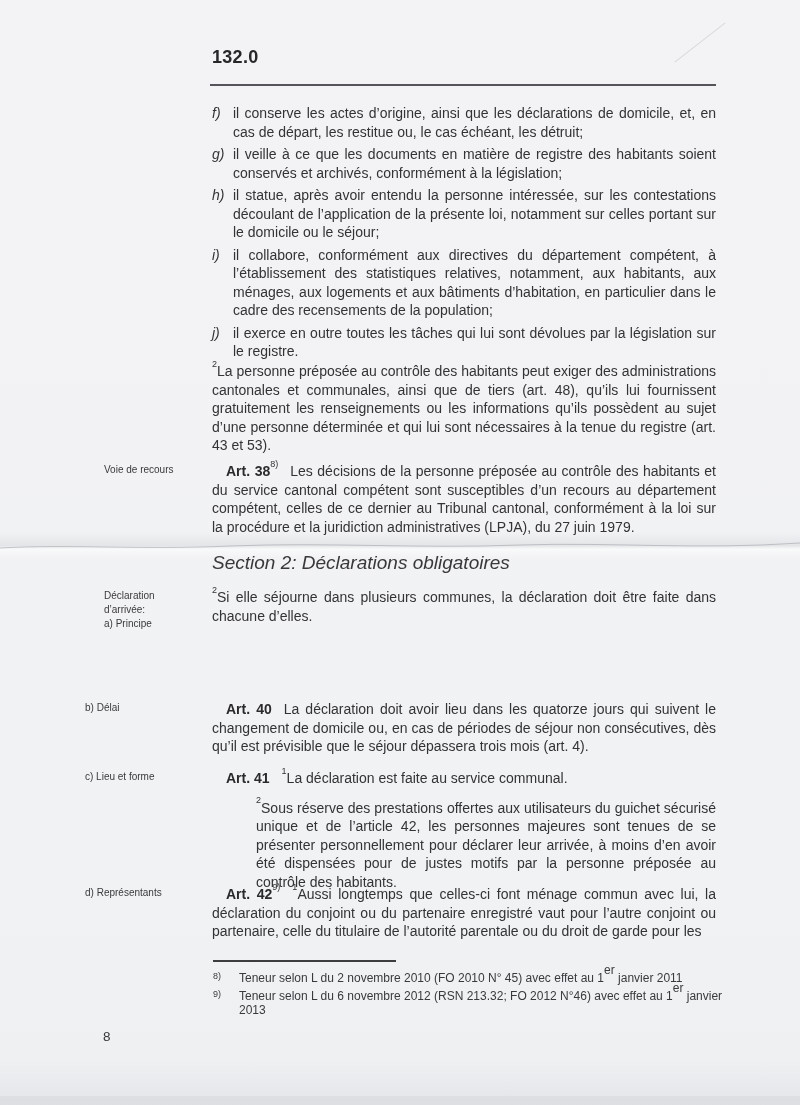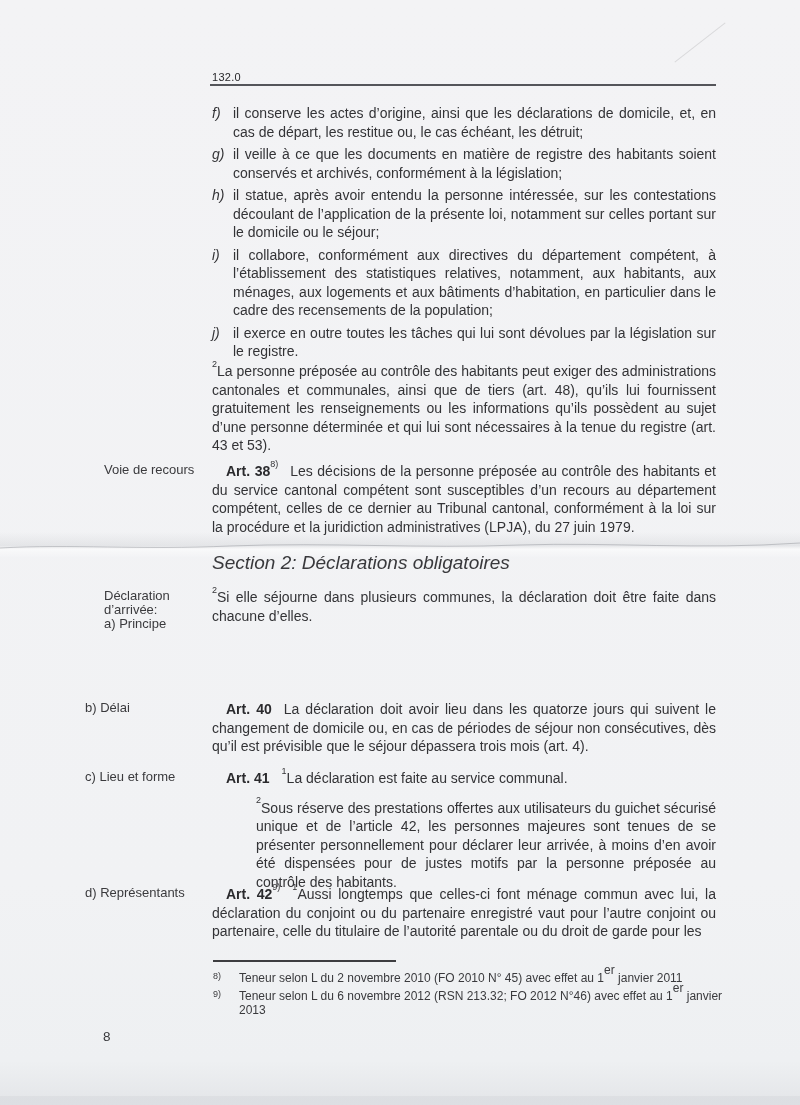--- a/index.html
+++ b/index.html
@@ -3,35 +3,35 @@
 <meta charset="utf-8">
 <style>
   html,body { margin:0; padding:0; }
   .page {
     position:relative; width:800px; height:1105px; overflow:hidden;
     background:linear-gradient(180deg,#f3f3f5 0%,#f1f2f4 80%,#eef0f2 96%,#e3e5e8 100%);
     font-family:"Liberation Sans", sans-serif;
     color:#333336;
   }
   
-  .doc-number { position:absolute; left:212px; top:71px; font-size:11px; font-weight:normal; color:#27272a; letter-spacing:.3px; }
+  .doc-number { position:absolute; left:212px; top:47px; font-size:18px; font-weight:bold; color:#27272a; letter-spacing:.3px; }
   .header-rule { position:absolute; left:210px; top:84px; width:506px; height:2px; background:#54555a; }
   
   .col { position:absolute; left:212px; width:504px; font-size:14px; line-height:18.5px; text-align:justify; }
   .item { display:flex; margin-bottom:4px; }
   .item-label { flex:none; width:21px; font-style:italic; }
   .item-text { flex:1; text-align:justify; }
   .para { margin:0; text-align:justify; }
   .para + .para { margin-top:9px; }
   .art41 .para + .para { margin-top:11px;margin-left:44px; }
   sup.s { font-size:9px; line-height:0; position:relative; top:-3.5px; }
   .art-label { font-weight:bold; color:#2a2a2d;margin-left:14px; }
   .art-gap { display:inline-block; width:12px; }
   .article { position:absolute; left:212px; width:504px; font-size:14px; line-height:18.5px; }
-  .margin-note { position:absolute; left:-108px; top:1px; width:102px; font-size:13px; line-height:14px; white-space:pre-line; text-align:left; color:#3a3a3d; }
+  .margin-note { position:absolute; left:-108px; top:1px; width:102px; font-size:10px; line-height:14px; white-space:pre-line; text-align:left; color:#3a3a3d; }
   .note-out .margin-note { left:-127px; width:120px; }
   .section-heading { position:absolute; left:212px; top:552px; margin:0; font-size:19px; font-weight:normal; font-style:italic; color:#39393c; }
   
   .fold-crease { position:absolute; left:0; top:532px; width:800px; height:26px; pointer-events:none;
     background:linear-gradient(180deg, rgba(158,160,166,0) 0%, rgba(158,160,166,.16) 52%, rgba(255,255,255,.55) 66%, rgba(158,160,166,0) 100%); }
   .corner-crease { position:absolute; left:668px; top:42px; width:64px; height:1px; background:rgba(150,150,156,.28); transform:rotate(-38deg); }
   .bottom-edge { position:absolute; left:0; bottom:0; width:800px; height:9px;
     background:linear-gradient(180deg, rgba(185,188,194,.18), #ddDFe3); }
   
   .fn-rule { position:absolute; left:213px; top:960px; width:183px; height:1.5px; background:#3d3d40; }

